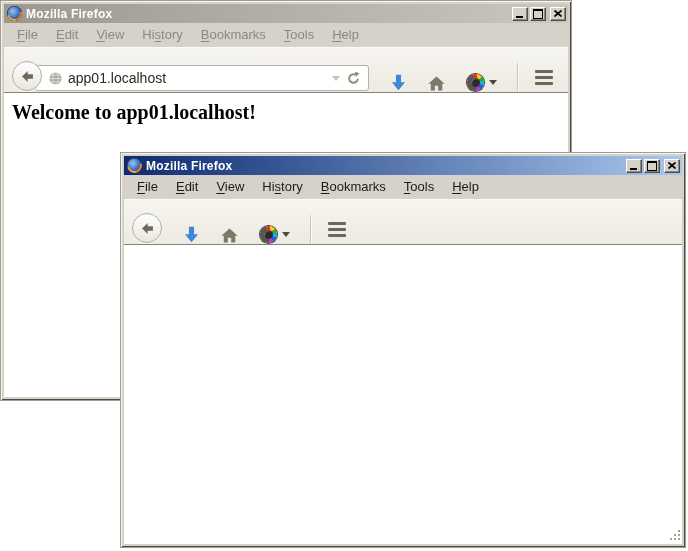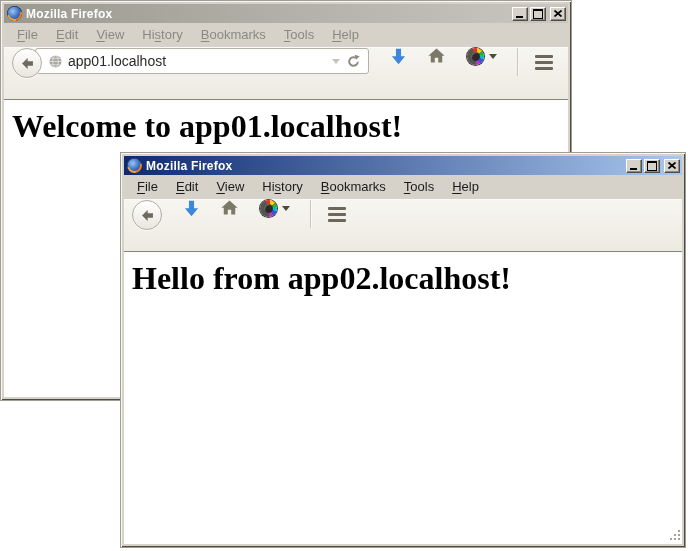--- a/index.html
+++ b/index.html
@@ -56,25 +56,25 @@
     background:var(--chrome-face,#d6d2ca);
     padding-left:4px;font-size:13px;
   }
   .menu-item{padding:3px 9px;white-space:nowrap;}
   .win1 .menu-item{color:var(--menu-inactive-text,#8a8a82);}
   .win2 .menu-item{color:var(--menu-active-text,#1b1b1b);}
   .mn{text-decoration:underline;text-underline-offset:2px;}
 
   
   .toolbar{
-    height:43px;flex:0 0 43px;display:flex;align-items:flex-start;
+    height:43px;flex:0 0 43px;display:flex;align-items:flex-end;
     background:linear-gradient(var(--toolbar-top,#f7f5f0),var(--toolbar-bottom,#edeae2));
     border-top:1px solid #fbfaf6;
     border-bottom:1px solid var(--toolbar-border,#86837a);
-    padding:0 10px 8px 8px;position:relative;
+    padding:0 10px 1px 8px;position:relative;
   }
   .back-btn{
     width:30px;height:30px;border-radius:50%;padding:0;flex:0 0 30px;
     border:1px solid #b1ada2;
     background:linear-gradient(#ffffff,#e9e6de);
     display:flex;align-items:center;justify-content:center;
     position:relative;z-index:2;cursor:default;
     box-shadow:0 1px 0 rgba(255,255,255,.7);
   }
   .urlbar{
@@ -112,21 +112,21 @@
     width:28px;height:28px;align-items:center;margin-left:8px;
     background:transparent;border:none;padding:0;cursor:default;flex:0 0 28px;
   }
   .burger span{display:block;width:18px;height:3px;background:#6b675a;border-radius:1px;}
 
   
   .content{flex:1;background:#ffffff;position:relative;overflow:hidden;}
   .page-heading{
     margin:8px 0 0 8px;
     font-family:"Liberation Serif","DejaVu Serif",serif;
-    font-weight:bold;font-size:32px;color:var(--heading-color,#000);
+    font-weight:bold;font-size:20px;color:var(--heading-color,#000);
     white-space:nowrap;
   }
   .resize-grip{
     position:absolute;right:2px;bottom:2px;width:12px;height:12px;
   }
   .resize-grip i{
     position:absolute;width:2px;height:2px;background:#a5a198;box-shadow:1px 1px 0 #ffffff;
   }
   .resize-grip i:nth-child(1){right:0;top:0;}
   .resize-grip i:nth-child(2){right:0;top:4px;}
@@ -262,21 +262,20 @@
       <span class="caret"></span>
     </span>
     <span class="tb-sep"></span>
     <button class="burger">
       <span></span>
         <span></span>
         <span></span>
     </button>
   </div>
   <div class="content">
-    <h1 class="page-heading">Hello from app02.localhost!</h1>
     <span class="resize-grip">
         <i></i>
         <i></i>
         <i></i>
         <i></i>
         <i></i>
         <i></i>
       </span>
   </div>
 </div>

